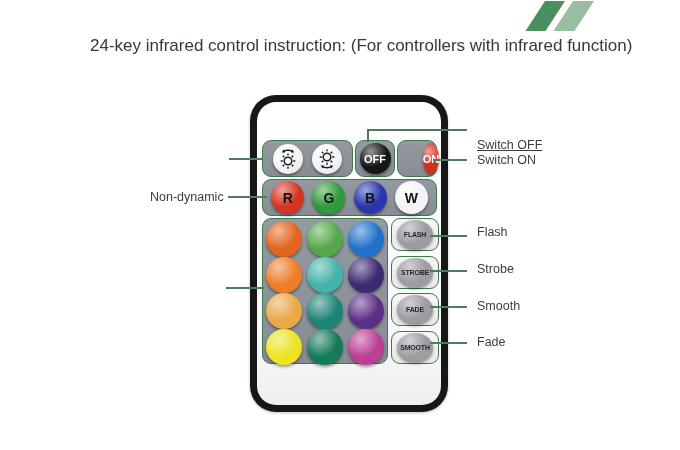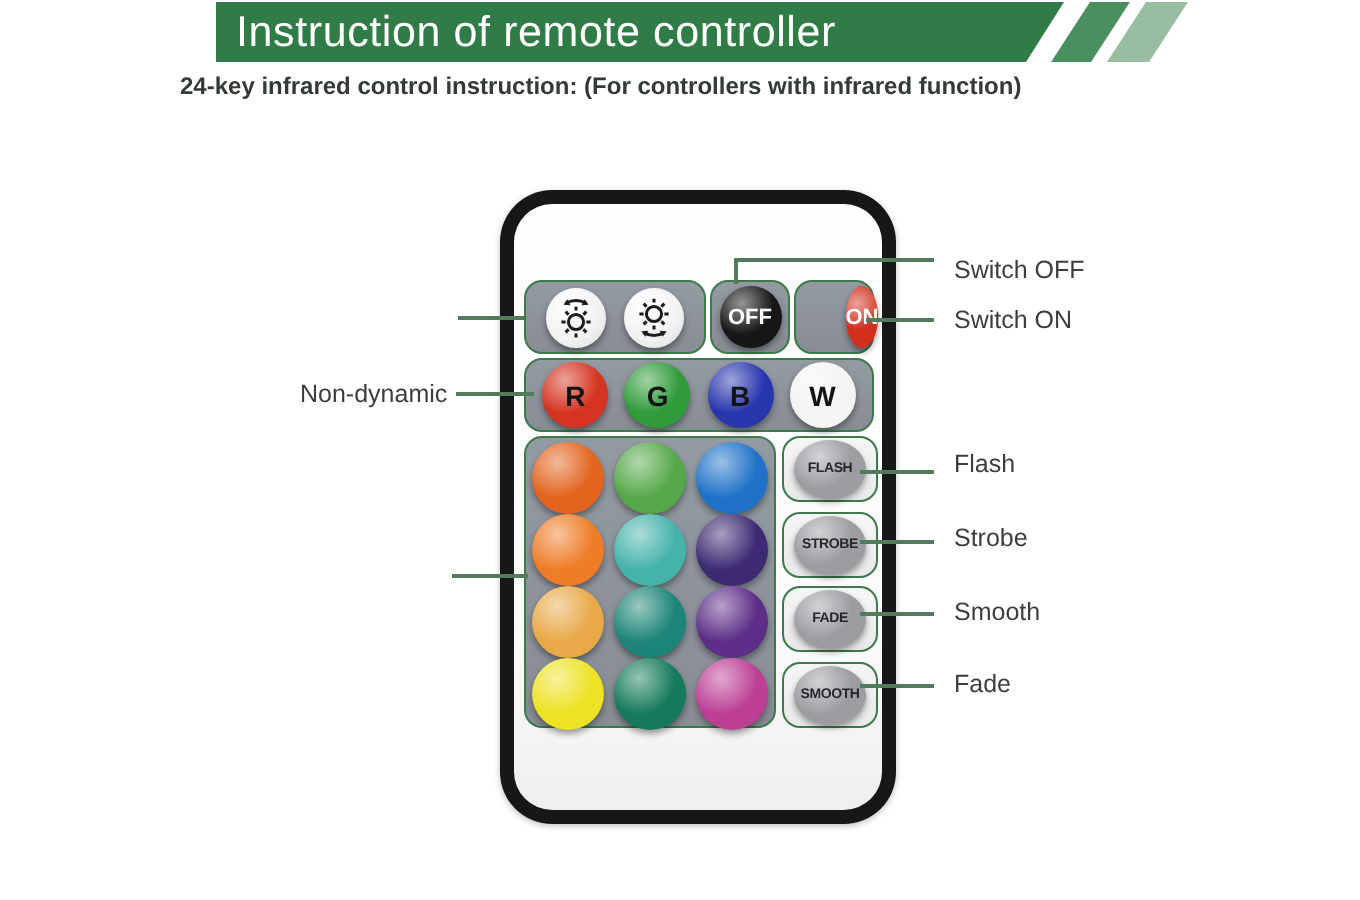--- a/index.html
+++ b/index.html
@@ -7,21 +7,21 @@
          font-family:"Liberation Sans",sans-serif;}
   
   .banner{position:absolute;left:108px;top:1px;width:424px;height:30px;
           display:flex;align-items:center;padding-left:10px;box-sizing:border-box;
           clip-path:polygon(0 0,100% 0,calc(100% - 19px) 100%,0 100%);}
   .banner-title{color:#ffffff;font-size:21.5px;letter-spacing:.3px;white-space:nowrap;}
   .stripe{position:absolute;top:1px;height:30px;transform:skewX(-33deg);transform-origin:0 0;}
   .stripe1{left:545px;width:20px;}
   .stripe2{left:573px;width:21px;}
   .subtitle{position:absolute;left:90px;top:36px;width:480px;
-            font-size:12px;font-weight:700;color:#343a34;white-space:nowrap;}
+            font-size:17px;font-weight:400;color:#343a34;white-space:nowrap;}
   
   .remote{position:absolute;left:250px;top:95px;width:198px;height:317px;border-radius:26px;
           background:linear-gradient(180deg,#ffffff 0%,#fbfbfb 70%,#eeeeee 100%);
           box-shadow:inset 0 0 0 7px #171717, 0 1px 3px rgba(0,0,0,.25);z-index:1;}
   .pad{position:absolute;background:linear-gradient(180deg,#949aa2,#878c95);
        border:1.5px solid #3c7a4c;border-radius:9px;box-sizing:border-box;
        display:flex;align-items:center;justify-content:center;}
   .pad-bright{left:12px;top:45px;width:91px;height:37px;justify-content:space-evenly;}
   .pad-off{left:105px;top:45px;width:40px;height:37px;}
   .pad-on{left:147px;top:45px;width:40px;height:37px;}
@@ -51,23 +51,20 @@
   .co-colors{left:112px;top:281px;width:100px;line-height:16.5px;}
   .co-r{left:477px;white-space:nowrap;}
   .line{position:absolute;background:#547a5c;height:1.5px;z-index:5;}
   .vline{position:absolute;background:#547a5c;width:1.5px;z-index:5;}
 </style>
 </head>
 <body>
 
 <div class="frame">
 
-  <div class="banner" id="banner" style="background: rgb(47, 124, 70);">
-    <span class="banner-title">Instruction of remote controller</span>
-  </div>
   <div class="stripe stripe1" id="stripe1" style="background: rgb(74, 143, 96);"></div>
   <div class="stripe stripe2" id="stripe2" style="background: rgb(153, 189, 160);"></div>
   <div class="subtitle">24-key infrared control instruction: (For controllers with infrared function)</div>
 
   <div class="remote">
 
     <div class="pad pad-bright">
       <button class="btn btn-round30 btn-white">
         <svg width="22" height="22" viewBox="0 0 22 22">
           <g stroke="#1c1c1c" stroke-width="1.5" fill="none">
@@ -136,21 +133,21 @@
         <button class="btn btn-mode" style="background: radial-gradient(circle at 35% 28%, rgba(255, 255, 255, 0.55), rgba(255, 255, 255, 0) 52%), rgb(156, 156, 162);">FADE</button>
       </div>
       <div class="pad pad-mode">
         <button class="btn btn-mode" style="background: radial-gradient(circle at 35% 28%, rgba(255, 255, 255, 0.55), rgba(255, 255, 255, 0) 52%), rgb(156, 156, 162);">SMOOTH</button>
       </div>
     </div>
   </div>
 
   <div class="callout co-nondyn">Non-dynamic</div>
 
-  <div class="callout co-r" style="top:128px;">Switch OFF</div>
+  <div class="callout co-r" style="top:138px;text-decoration:underline;">Switch OFF</div>
   <div class="callout co-r" style="top:153px;">Switch ON</div>
   <div class="callout co-r" style="top:225px;">Flash</div>
   <div class="callout co-r" style="top:262px;">Strobe</div>
   <div class="callout co-r" style="top:299px;">Smooth</div>
   <div class="callout co-r" style="top:335px;">Fade</div>
 
   <div class="line" style="left:229px;top:158px;width:33px;"></div>
   <div class="line" style="left:228px;top:196px;width:39px;"></div>
   <div class="line" style="left:226px;top:287px;width:38px;"></div>
   <div class="vline" style="left:367px;top:129px;height:13px;"></div>

